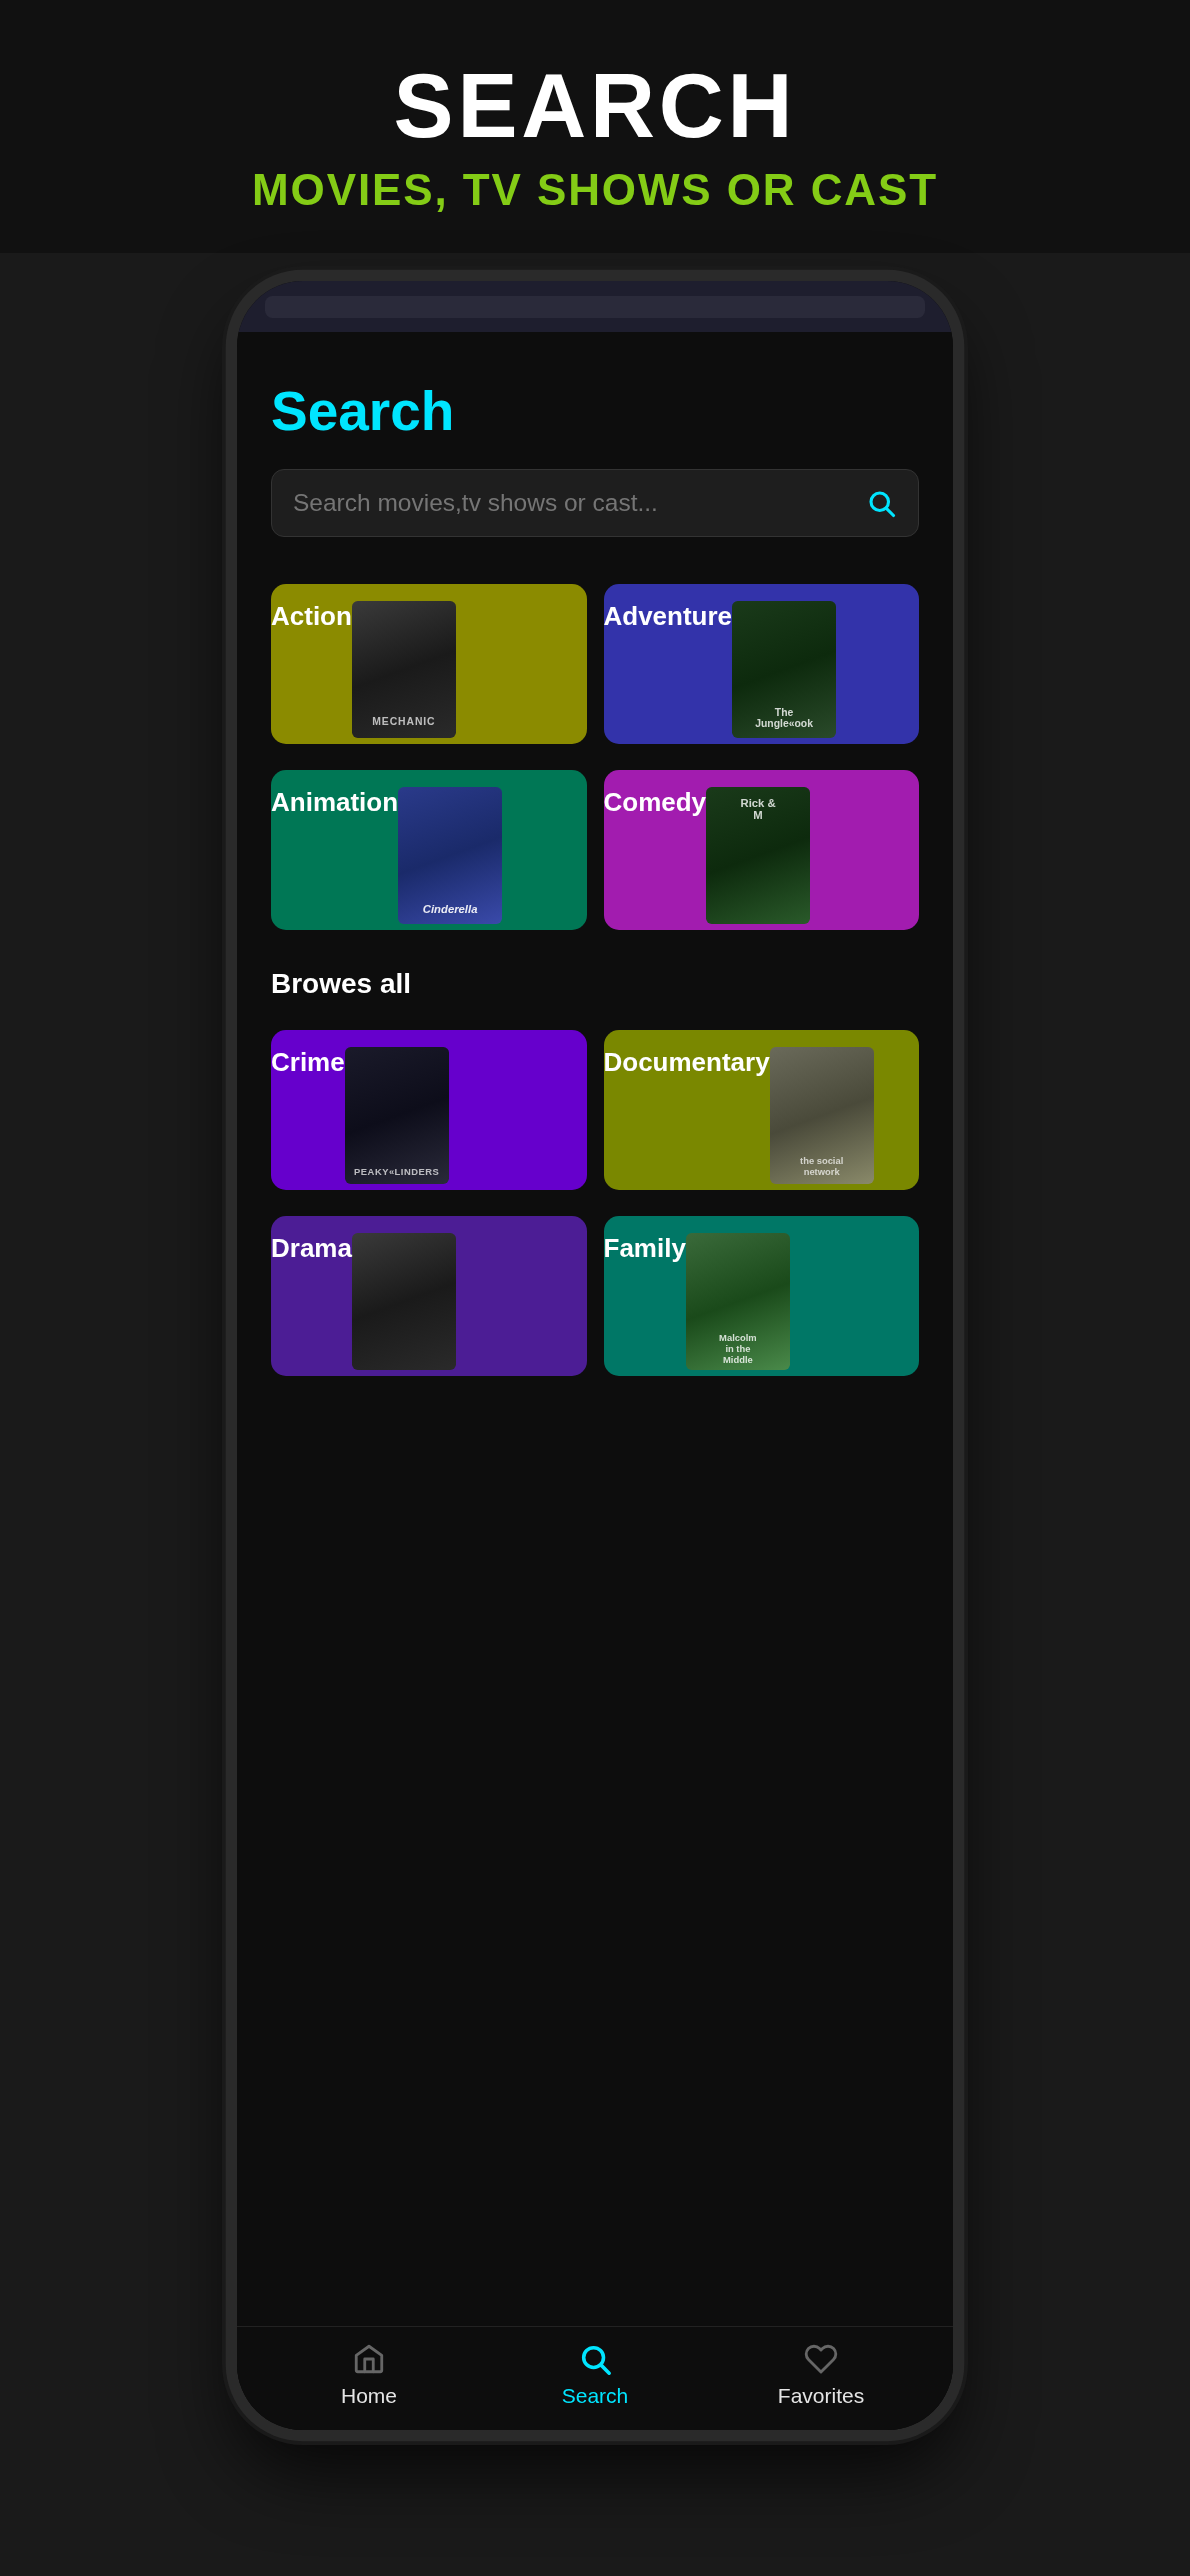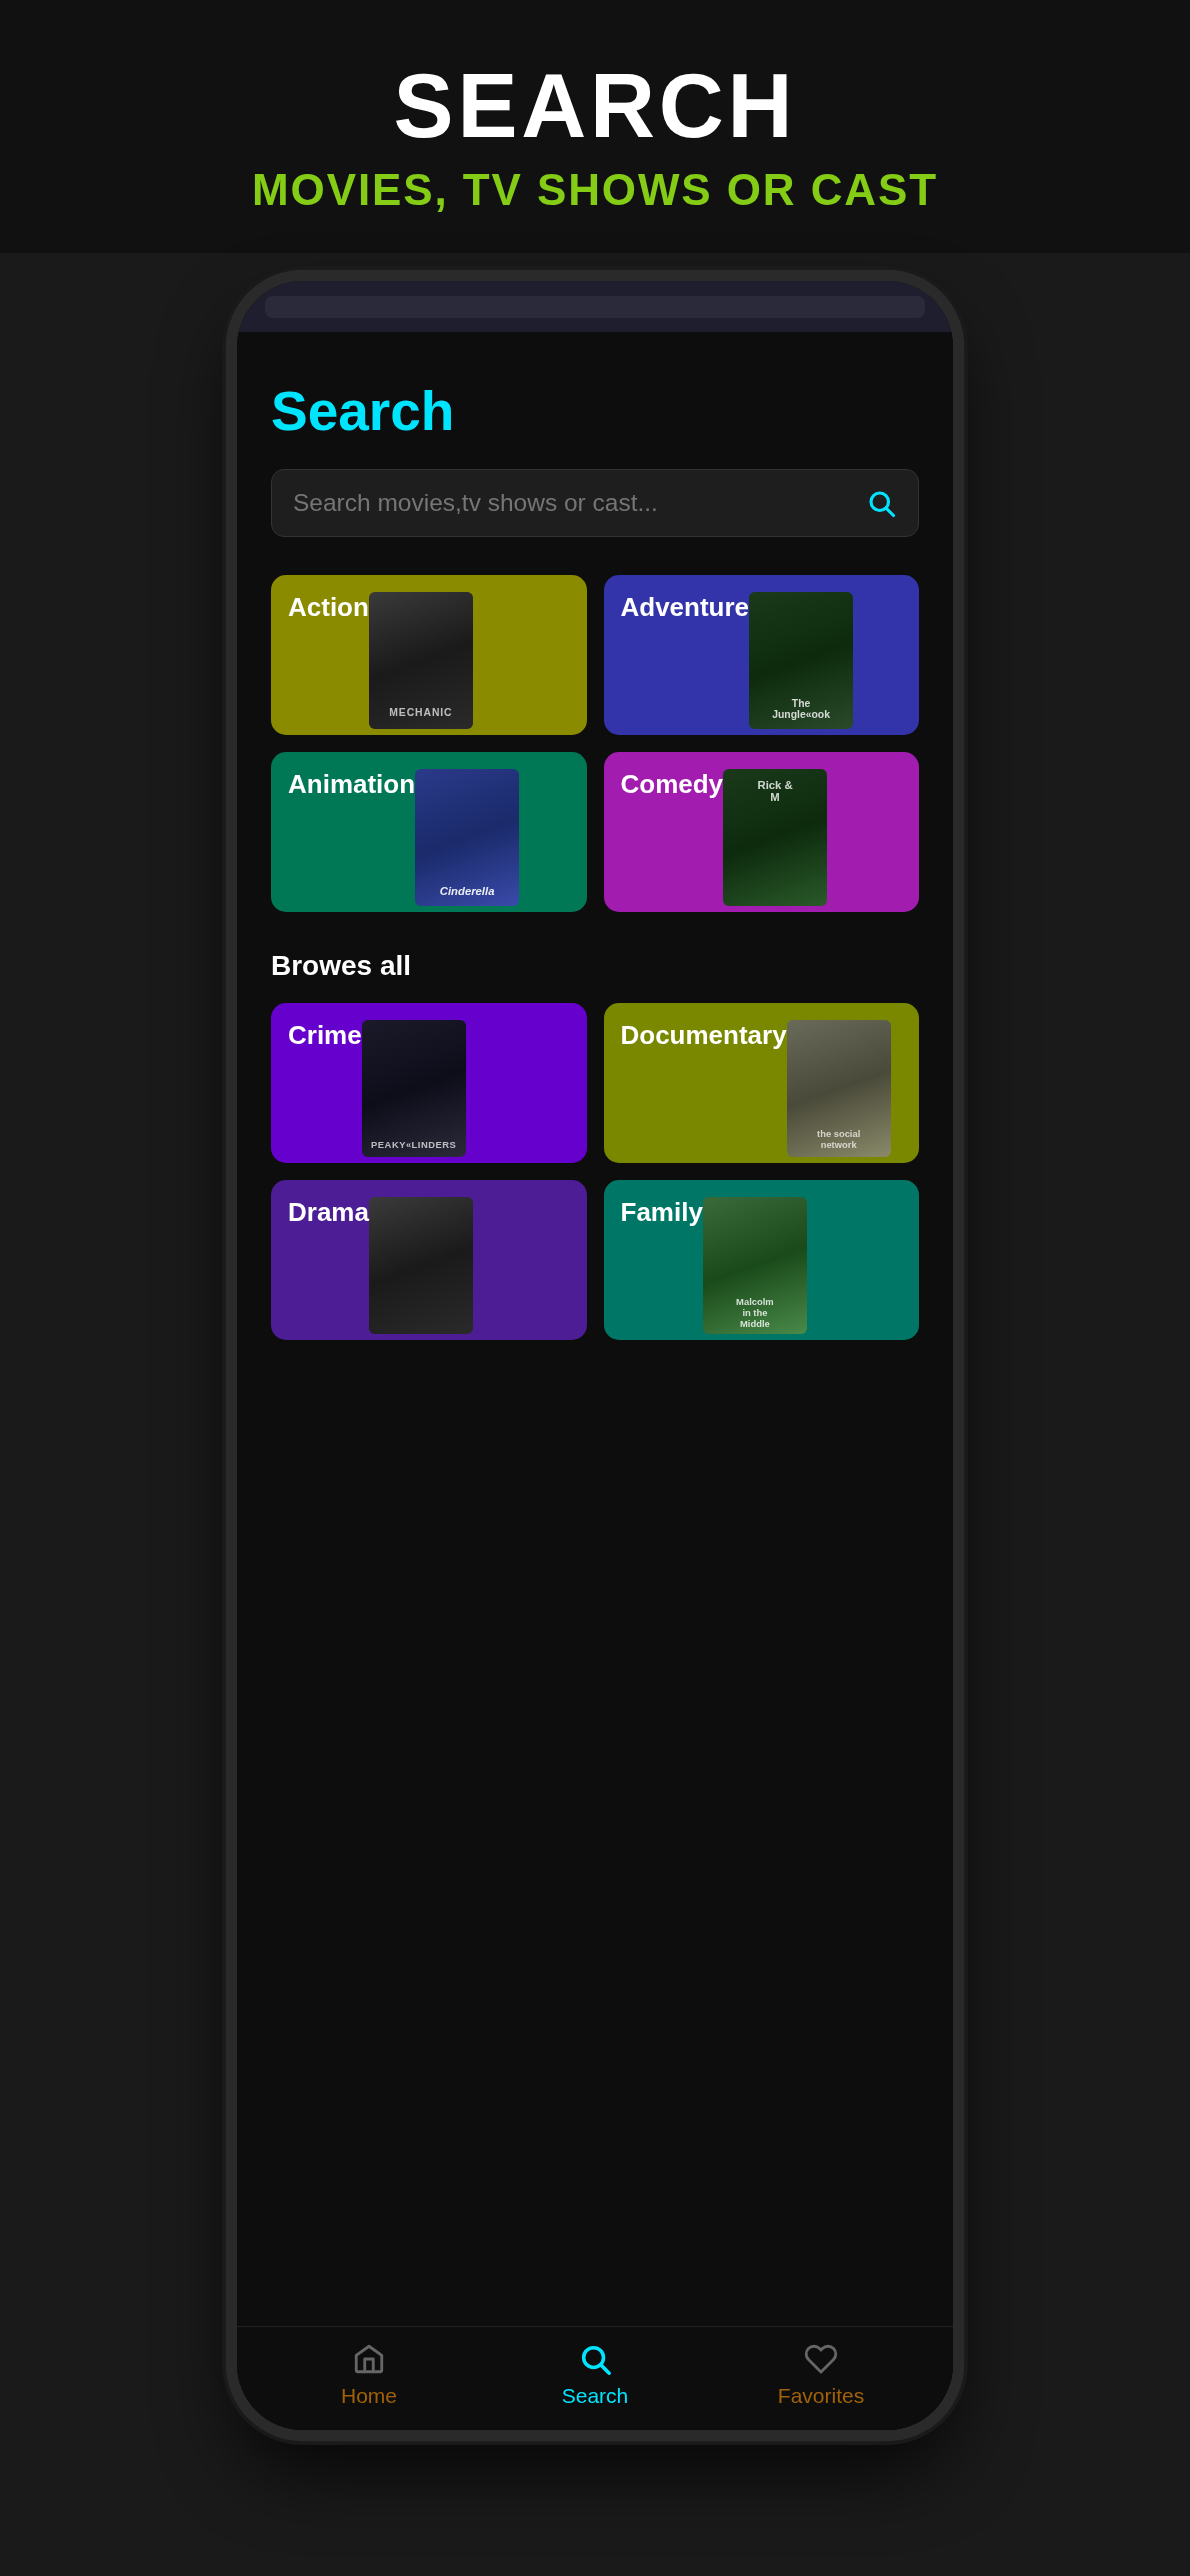--- a/index.html
+++ b/index.html
@@ -132,22 +132,23 @@
       margin-bottom: 38px;
     }
 
     .genre-card {
       height: 160px;
       border-radius: 15px;
       position: relative;
       overflow: hidden;
       display: flex;
       align-items: flex-start;
-      padding: 17px 17px;
+      padding: 17px 0;
       cursor: pointer;
+      margin-top: 9px;
     }
 
     .genre-card-label {
       font-size: 26px;
       font-weight: 700;
       color: #ffffff;
       z-index: 2;
       position: relative;
     }
 
@@ -233,21 +234,21 @@
       justify-content: center;
     }
 
     .nav-icon svg {
       width: 34px;
       height: 34px;
     }
 
     .nav-label {
       font-size: 21px;
-      color: #a16207;
+      color: #e5e5e5;
     }
 
     .nav-label-active {
       color: #00e5ff;
     }
 
     .nav-icon-default svg {
       stroke: #666;
     }
 

